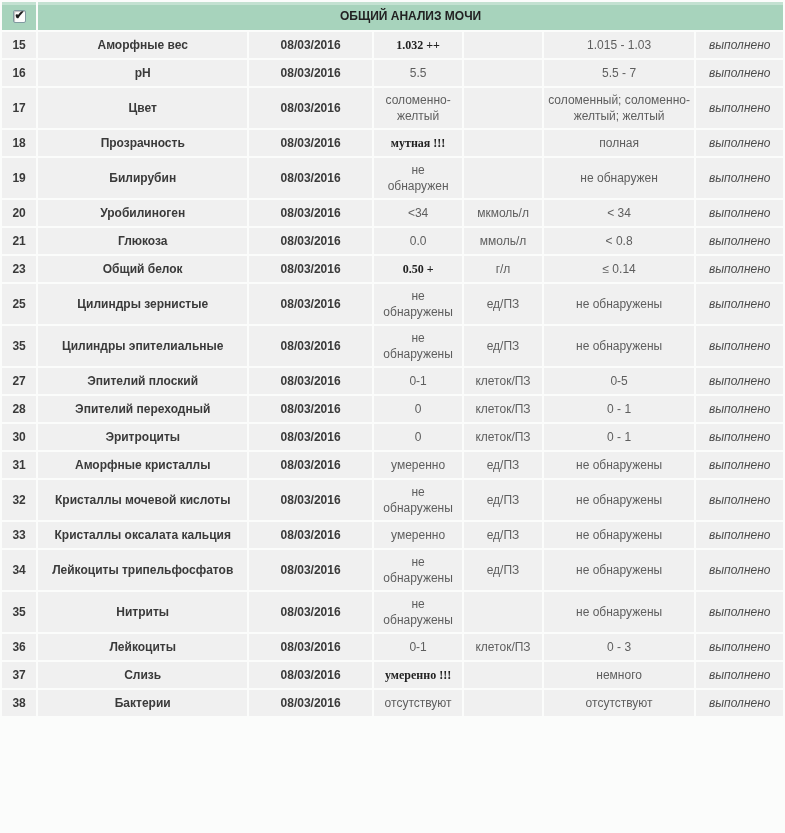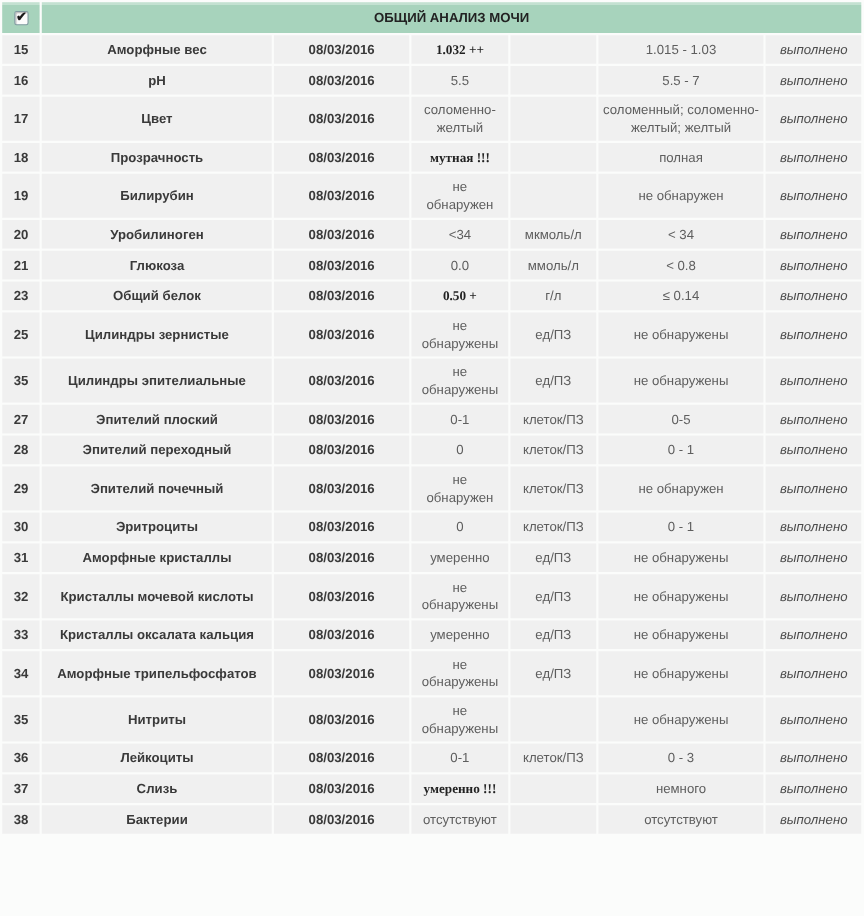--- a/index.html
+++ b/index.html
@@ -211,29 +211,20 @@
   <tr>
     <td class="num-cell">28</td>
     <td class="name-cell">Эпителий переходный</td>
     <td class="date-cell">08/03/2016</td>
     <td class="result-cell">0</td>
     <td class="unit-cell">клеток/ПЗ</td>
     <td class="ref-cell">0 - 1</td>
     <td class="status-cell">выполнено</td>
   </tr>
 
-  <tr>
-    <td class="num-cell">29</td>
-    <td class="name-cell">Эпителий почечный</td>
-    <td class="date-cell">08/03/2016</td>
-    <td class="result-cell">не обнаружен</td>
-    <td class="unit-cell">клеток/ПЗ</td>
-    <td class="ref-cell">не обнаружен</td>
-    <td class="status-cell">выполнено</td>
-  </tr>
 
   <tr>
     <td class="num-cell">30</td>
     <td class="name-cell">Эритроциты</td>
     <td class="date-cell">08/03/2016</td>
     <td class="result-cell">0</td>
     <td class="unit-cell">клеток/ПЗ</td>
     <td class="ref-cell">0 - 1</td>
     <td class="status-cell">выполнено</td>
   </tr>
@@ -263,21 +254,21 @@
     <td class="name-cell">Кристаллы оксалата кальция</td>
     <td class="date-cell">08/03/2016</td>
     <td class="result-cell">умеренно</td>
     <td class="unit-cell">ед/ПЗ</td>
     <td class="ref-cell">не обнаружены</td>
     <td class="status-cell">выполнено</td>
   </tr>
 
   <tr>
     <td class="num-cell">34</td>
-    <td class="name-cell">Аморфные трипельфосфатов</td>
+    <td class="name-cell">Лейкоциты трипельфосфатов</td>
     <td class="date-cell">08/03/2016</td>
     <td class="result-cell">не обнаружены</td>
     <td class="unit-cell">ед/ПЗ</td>
     <td class="ref-cell">не обнаружены</td>
     <td class="status-cell">выполнено</td>
   </tr>
 
   <tr>
     <td class="num-cell">35</td>
     <td class="name-cell">Нитриты</td>

